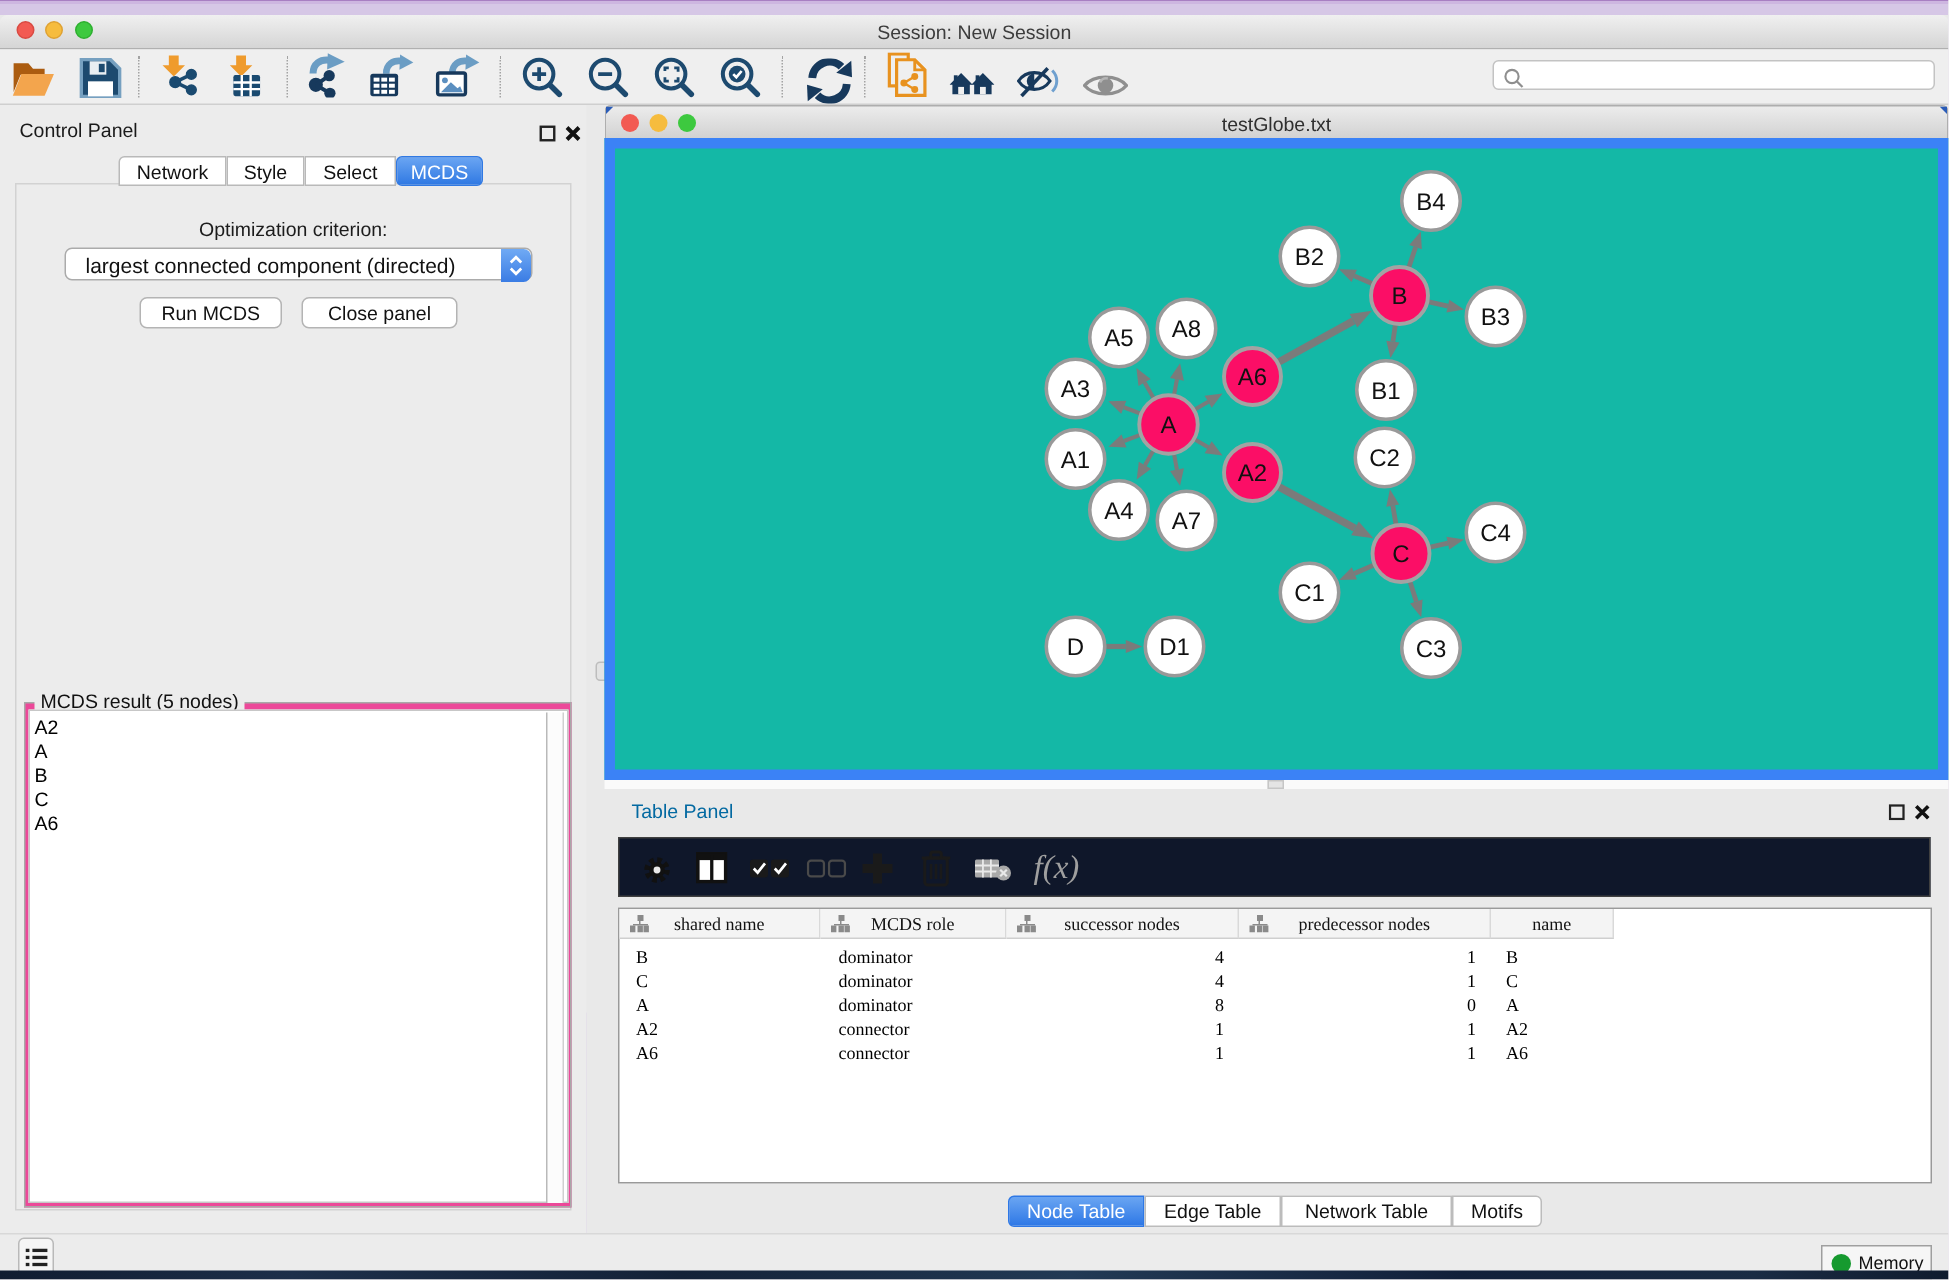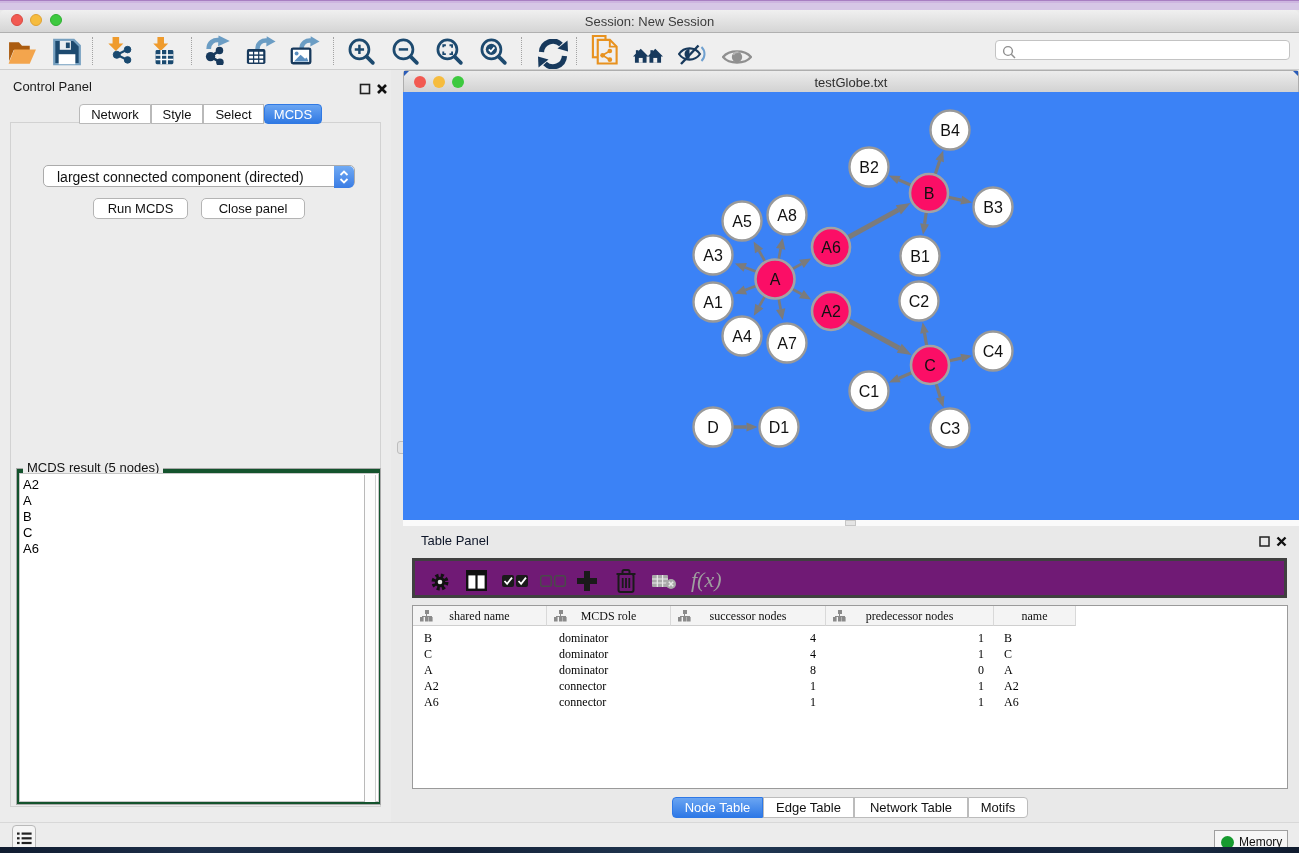--- a/index.html
+++ b/index.html
@@ -39,29 +39,29 @@
 .tab.first { border-radius:4px 0 0 0; }
 .tab.sel { background:linear-gradient(#6aa5f2,#3079e3); color:#fff; border-color:#3079e3; border-radius:4px; }
 .btn { position:absolute; background:#fff; border:1px solid #b4b4b4; border-radius:5px;
   font-size:13px; color:#111; text-align:center; }
 
 
 #netwin { left:403px; top:60px; width:896px; height:450px; }
 #nettitle { left:0; top:0; width:896px; height:22px;
   background:linear-gradient(#ececec,#d2d2d2); border:1px solid #aeaeae; border-bottom:0;
   border-radius:4px 4px 0 0; }
-#netcanvas { left:0; top:22px; width:896px; height:428px; background:#3b82f6;
-  border:3px solid #3b82f6; }
+#netcanvas { left:0; top:22px; width:896px; height:428px; background:#14b8a6;
+  border:7px solid #3b82f6; }
 .ntl { position:absolute; width:12px; height:12px; border-radius:50%; top:5px; }
 
 
 #tpanel { left:391px; top:516px; width:908px; height:301px; background:#e9e9e9; }
-#tptitle { left:30px; top:7px; font-size:13px; color:#0f172a; }
-#tptoolbar { left:21px; top:32px; width:875px; height:40px; background:#701a75;
-  border:3px solid #404040; }
+#tptitle { left:30px; top:7px; font-size:13px; color:#0369a1; }
+#tptoolbar { left:21px; top:32px; width:875px; height:40px; background:#0f172a;
+  border:1px solid #404040; }
 #tptable { left:21px; top:79px; width:876px; height:184px; background:#fff;
   border:1px solid #9a9a9a;font-family:Liberation Serif, serif; }
 .thead { position:absolute; top:0; height:20px; background:#f4f4f4;
   border-right:1px solid #d9d9d9; border-bottom:1px solid #cfcfcf; font-size:12px;
   color:#111; text-align:center; line-height:20px; }
 .hico { position:absolute; left:7px; top:4px; width:13px; height:12px;
   background:
     linear-gradient(#8a8a8a,#8a8a8a) 4.5px 0/4px 4px no-repeat,
     linear-gradient(#8a8a8a,#8a8a8a) 6px 4px/1px 2px no-repeat,
     linear-gradient(#8a8a8a,#8a8a8a) 1.5px 5.5px/10px 1px no-repeat,
@@ -251,33 +251,34 @@
       <svg class="abs" style="left:376px;top:13px;" width="12" height="12" viewBox="0 0 12 12">
         <path d="M2 2 L10 10 M10 2 L2 10" stroke="#111" stroke-width="2.6"></path>
       </svg>
       <div id="cpinner" class="abs"></div>
       <div class="tabsrow abs" style="left:0;top:34px;">
         <div class="tab first" style="left:79px;width:72px;">Network</div>
         <div class="tab" style="left:151px;width:52px;">Style</div>
         <div class="tab" style="left:203px;width:61px;">Select</div>
         <div class="tab sel" style="left:264px;width:58px;">MCDS</div>
       </div>
+      <div class="abs" style="left:0;top:75px;width:391px;text-align:center;font-size:13px;color:#1c1c1c;">Optimization criterion:</div>
       <div class="abs" id="dropdown" style="left:43px;top:95px;width:312px;height:22px;background:#fff;border:1px solid #ababab;border-radius:5px;">
         <div class="abs" style="left:13px;top:3px;font-size:14px;color:#111;">largest connected component (directed)</div>
         <div class="abs" style="right:0;top:0;width:20px;height:22px;background:linear-gradient(#70aaf4,#3a7ce4);border-radius:0 5px 5px 0;">
           <svg style="position:absolute;left:4px;top:3px;" width="12" height="16" viewBox="0 0 12 16">
             <path d="M2.5 6 L6 2.5 L9.5 6" fill="none" stroke="#fff" stroke-width="1.8"></path>
             <path d="M2.5 10 L6 13.5 L9.5 10" fill="none" stroke="#fff" stroke-width="1.8"></path>
           </svg>
         </div>
       </div>
       <div class="btn" style="left:93px;top:128px;width:95px;height:21px;line-height:20px;">Run MCDS</div>
       <div class="btn" style="left:201px;top:128px;width:104px;height:21px;line-height:20px;">Close panel</div>
 
-      <div class="abs" style="left:16px;top:398px;width:365px;height:337px;border:1px solid #a8a8a8;background:#14532d;">
+      <div class="abs" style="left:16px;top:398px;width:365px;height:337px;border:1px solid #a8a8a8;background:#ec4899;">
         <div class="abs" style="left:6px;top:-9px;background:#ececec;padding:0 4px;font-size:13px;color:#111;">MCDS result (5 nodes)</div>
         <div class="abs" style="left:2px;top:4px;width:360px;height:329px;background:#fff;border:1px solid #c7c7c7;">
           <div style="position:absolute;left:3px;top:3px;font-size:13px;color:#000;line-height:16px;">A2<br>A<br>B<br>C<br>A6</div>
           <div style="position:absolute;right:2px;top:1px;width:12px;height:327px;background:#fcfcfc;border-left:1px solid #b9b9b9;border-right:1px solid #cfcfcf;"></div>
         </div>
       </div>
     </div>
 
     <div id="netwin" class="abs">
       <div id="nettitle" class="abs">

